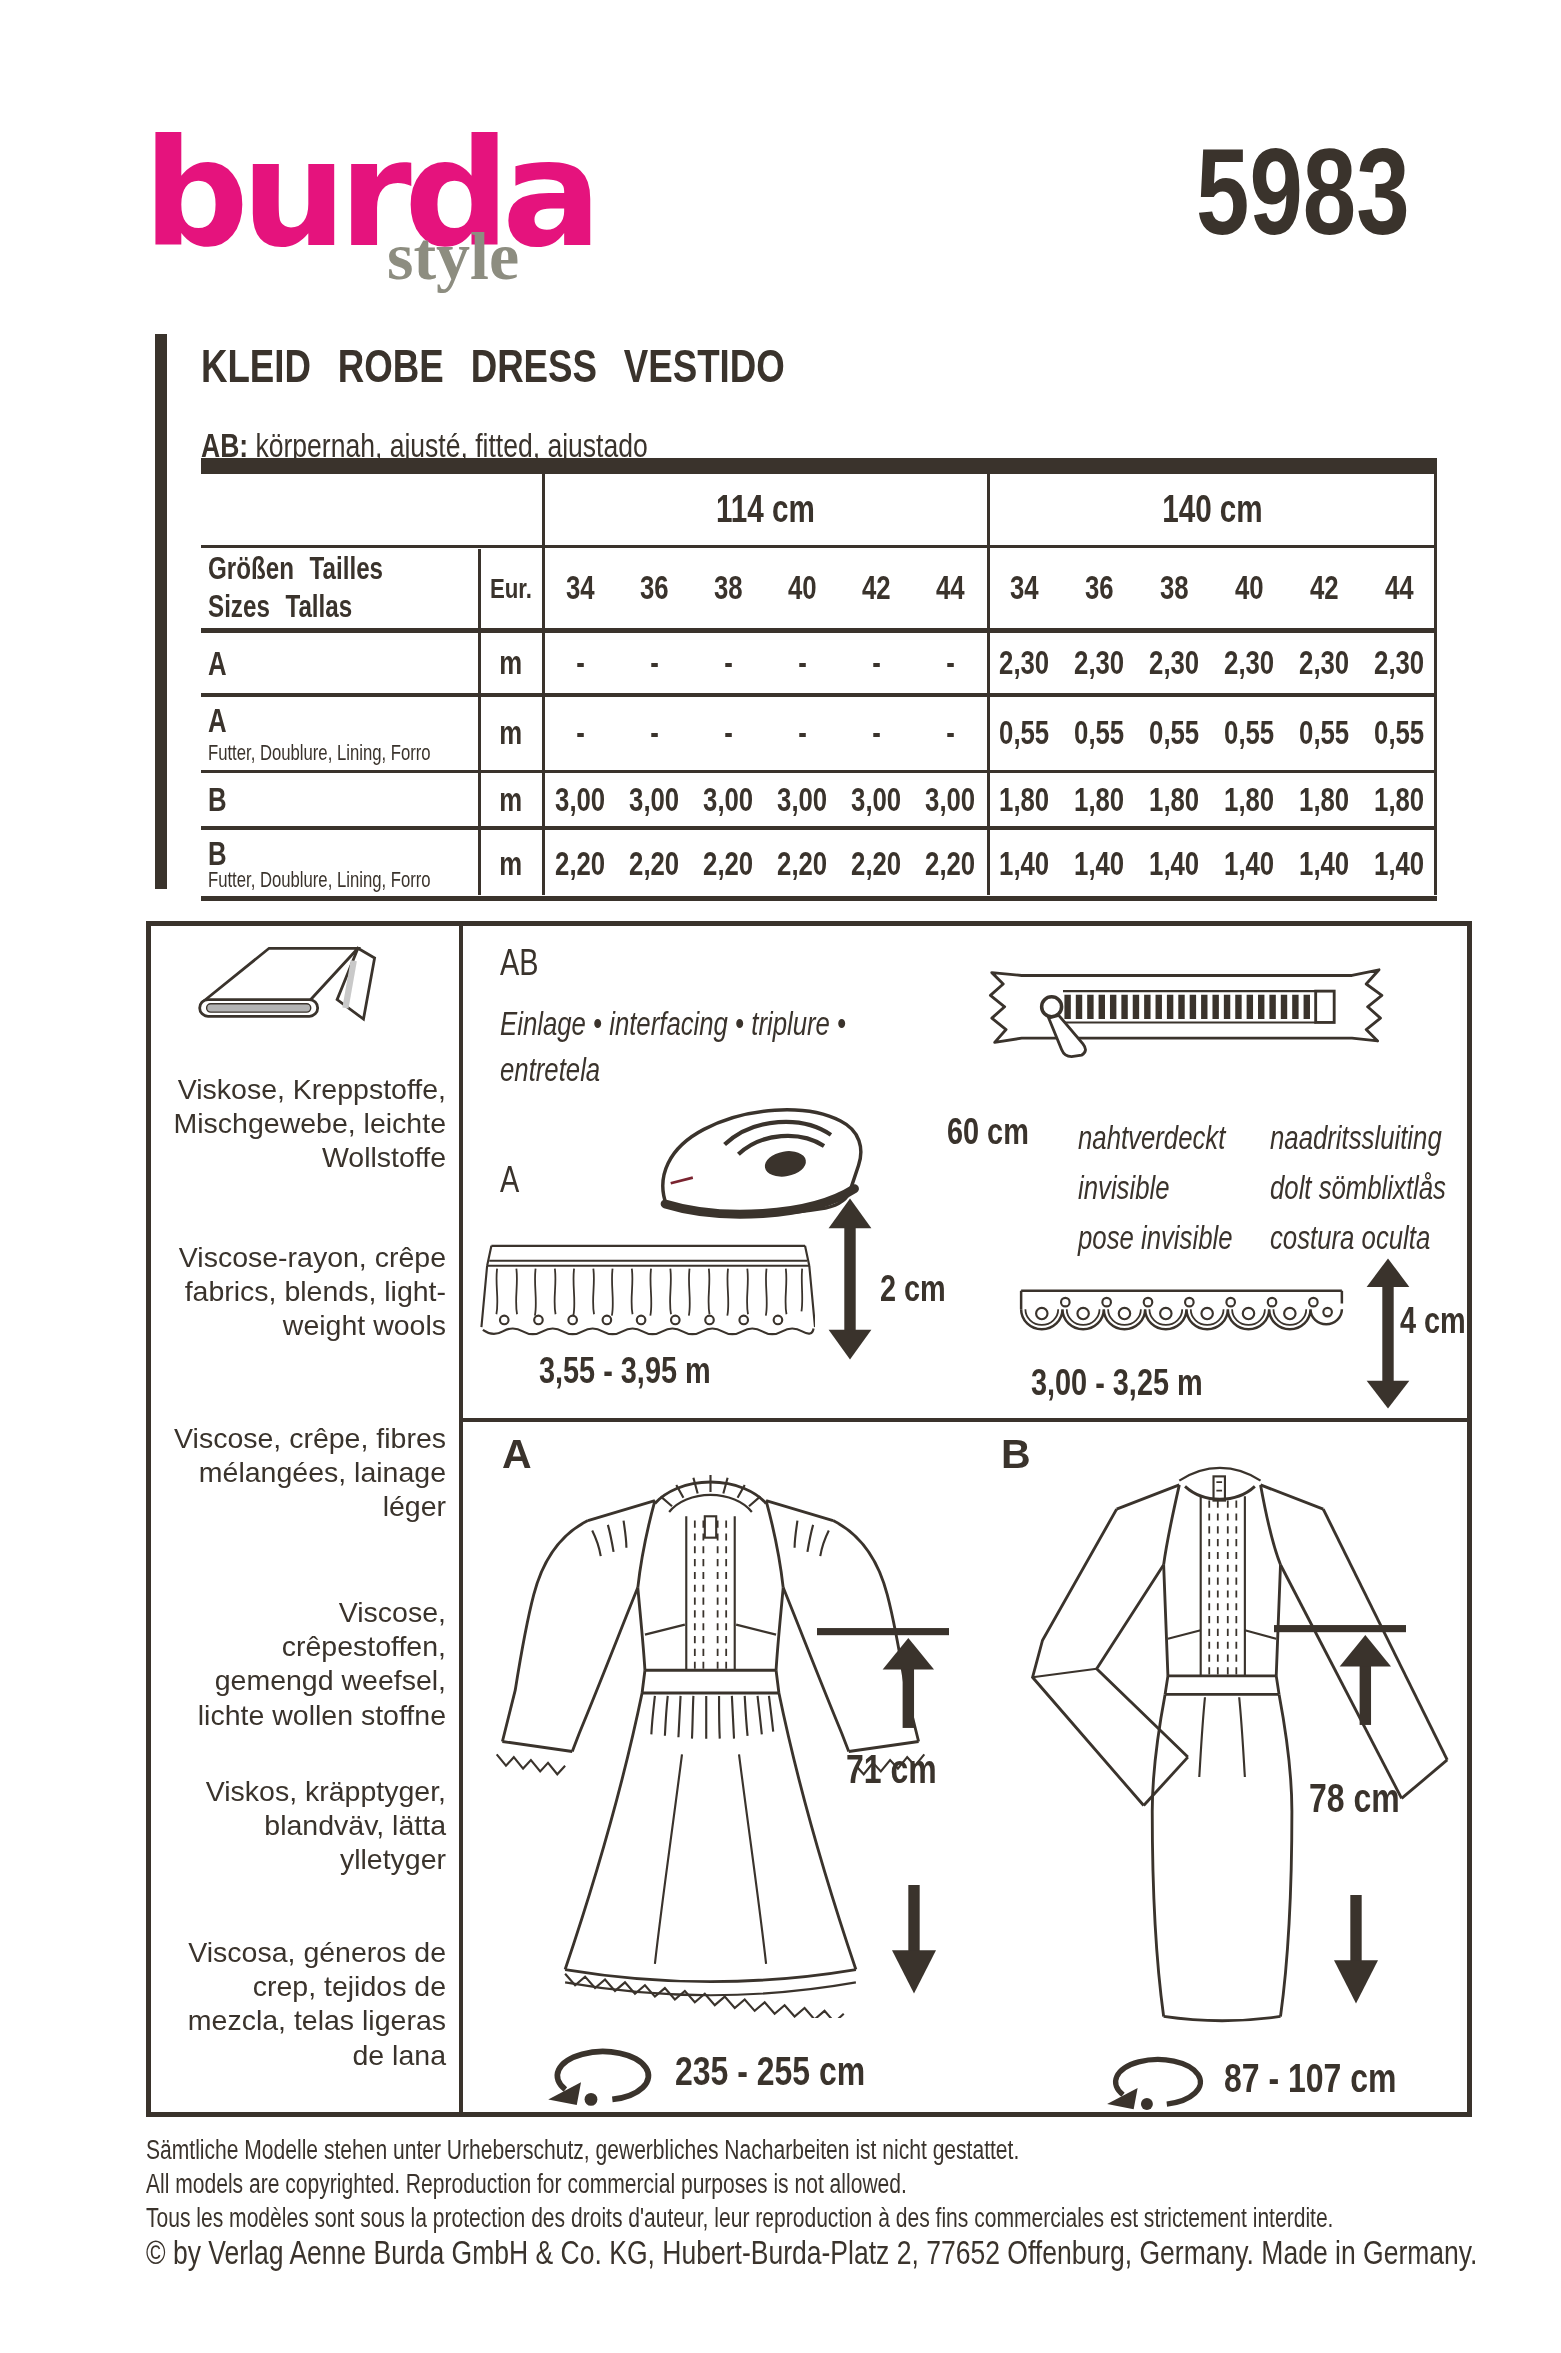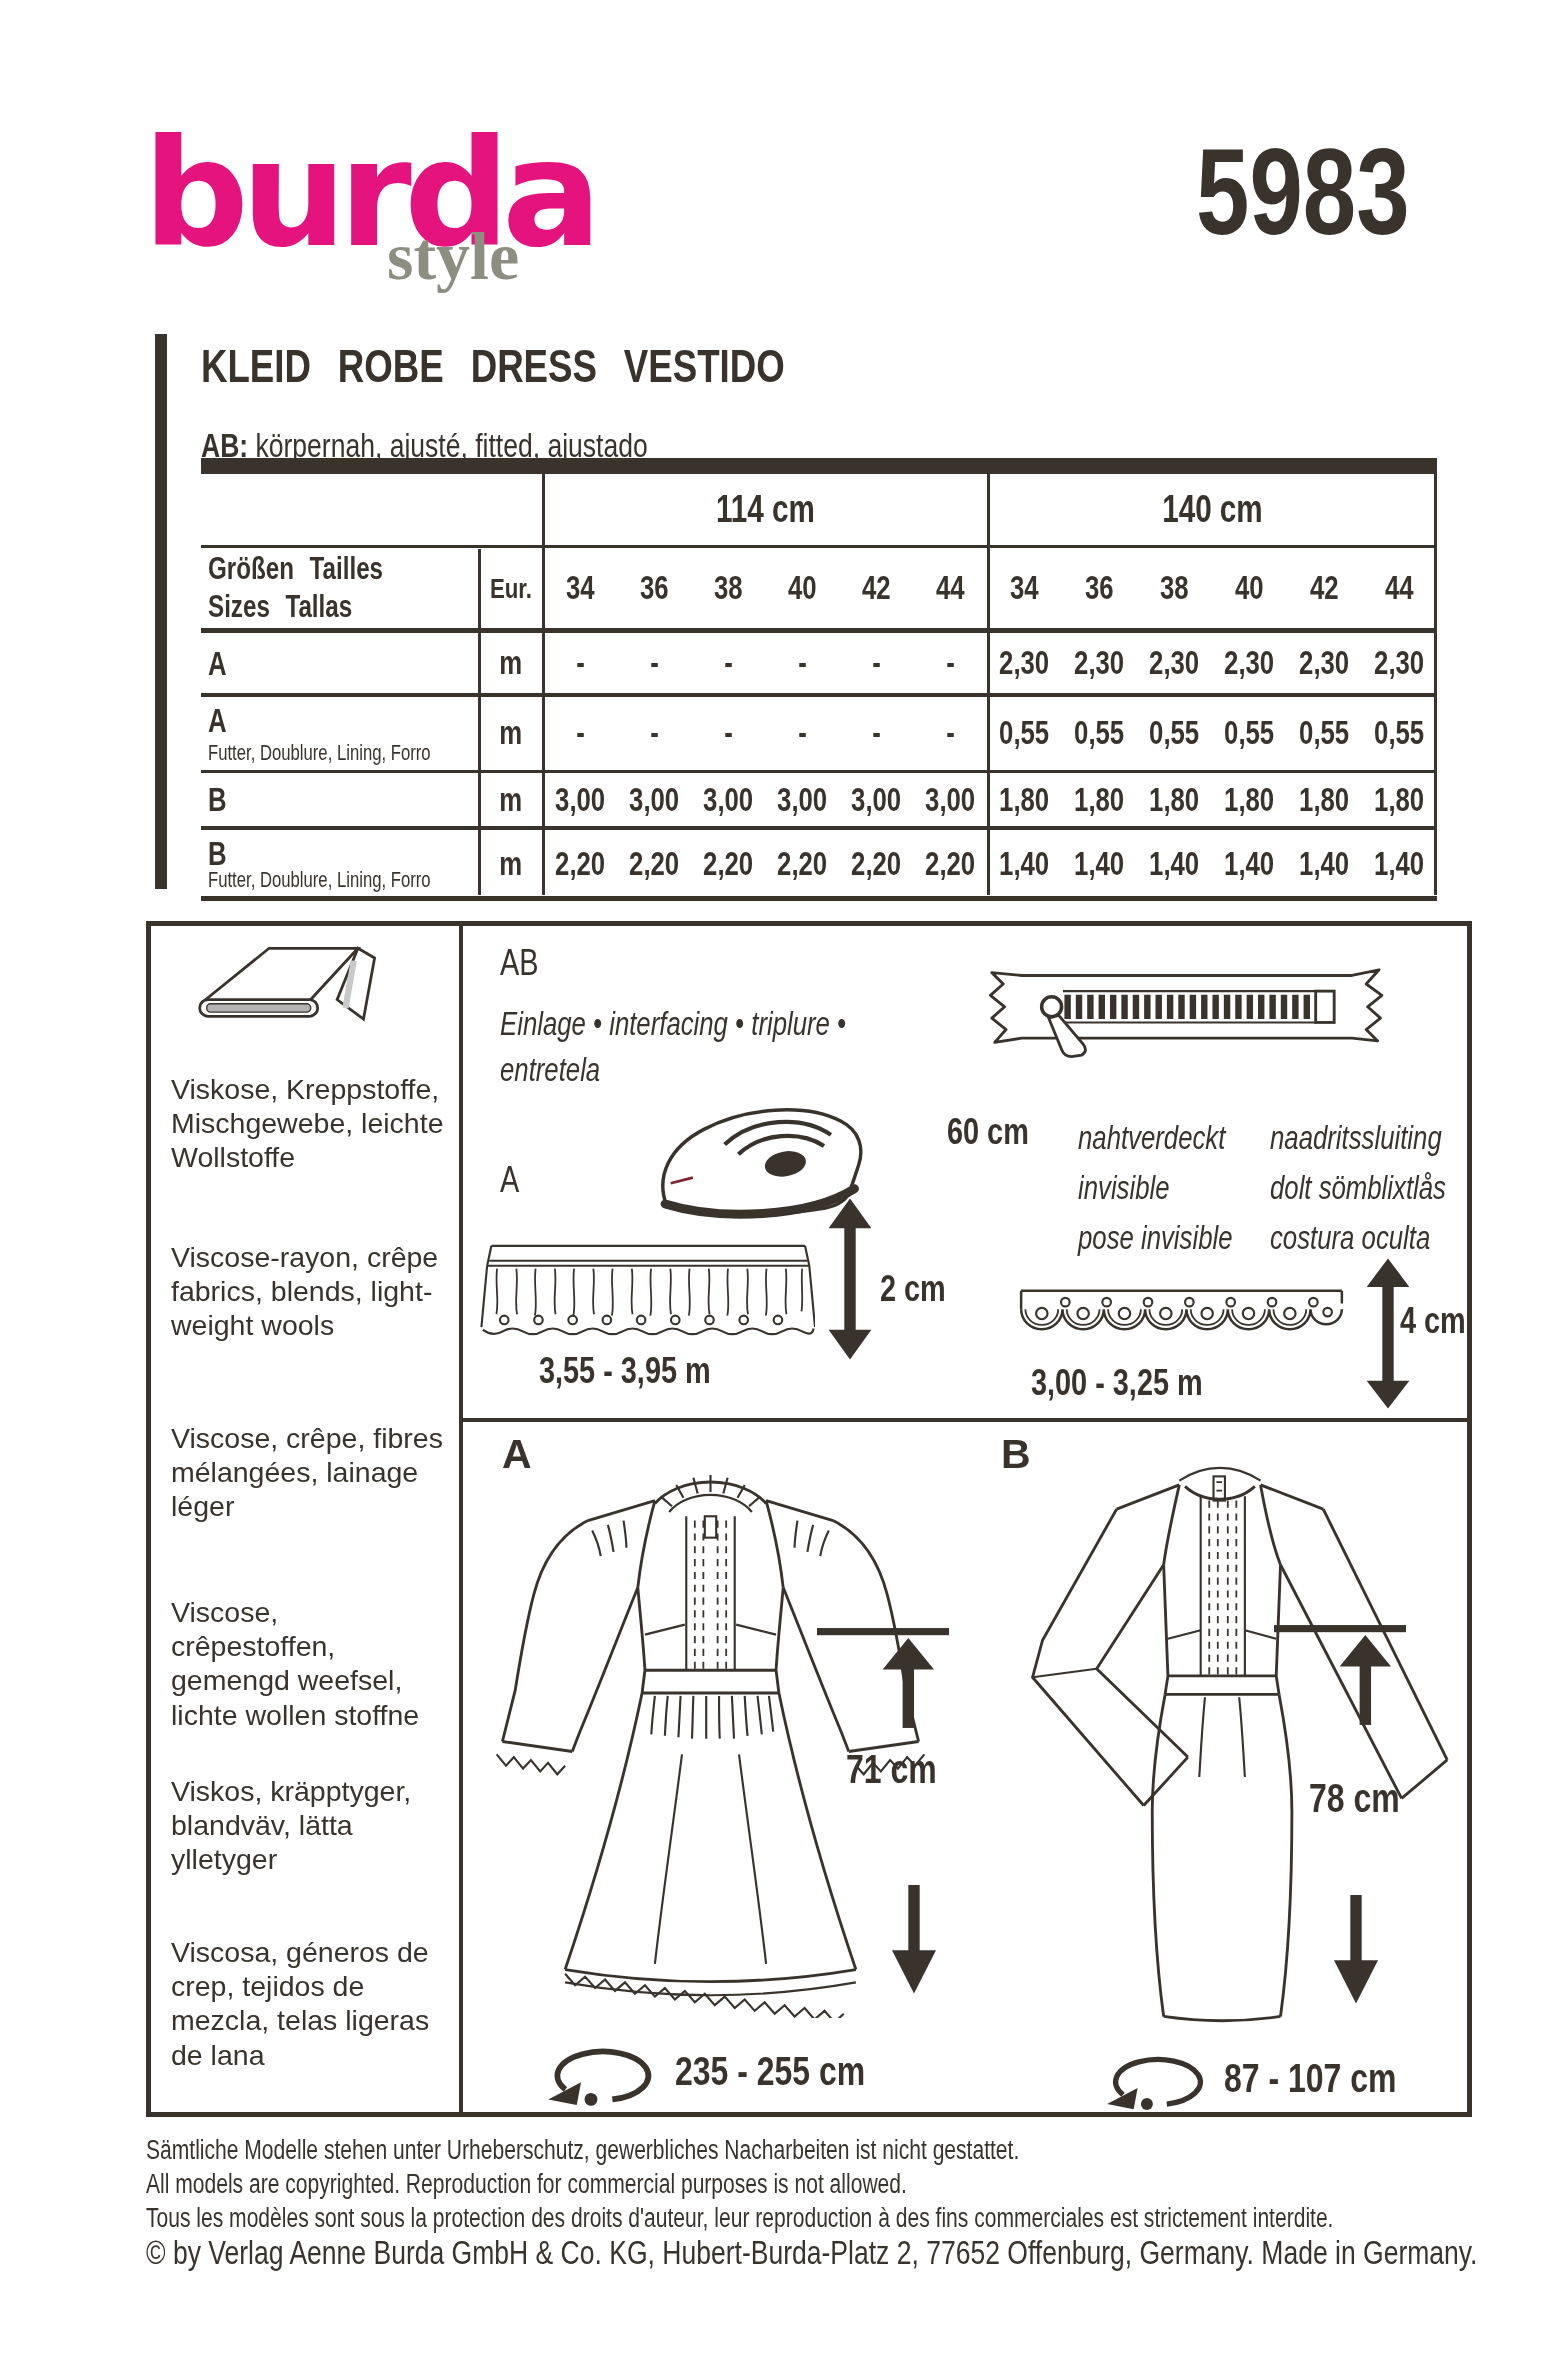--- a/index.html
+++ b/index.html
@@ -39,21 +39,21 @@
   .rowletter{font-size:33px;font-weight:bold;line-height:1;}
   .sublbl{font-size:21.4px;line-height:1;}
   .futtercell{justify-content:space-between;padding:7.1px 0 5.7px 7.1px;}
   .vl{position:absolute;width:2.9px;background:#3a332c;}
 
   
   .mainbox{position:absolute;left:146px;top:921px;width:1326px;height:1196px;
            border:5.7px solid #3a332c;box-sizing:border-box;}
   .vdiv{position:absolute;left:308px;top:0;width:4.3px;height:100%;background:#3a332c;}
   .hdiv{position:absolute;left:312px;top:492px;right:0;height:4.3px;background:#3a332c;}
-  .fab{position:absolute;left:20px;width:275px;font-size:28.5px;line-height:1.2;}
+  .fab{position:absolute;left:20px;width:275px;font-size:28.5px;line-height:1.2;text-align:right;}
   .nlabel{font-size:37px;font-weight:normal;line-height:1;}
   .ntext{font-size:33px;line-height:1.39;font-style:italic;}
   .measure{font-size:37px;font-weight:bold;line-height:1;}
   .viewlabel{font-size:41px;font-weight:bold;line-height:1;}
   .hem{font-size:41px;font-weight:bold;line-height:1;}
 
   
   .foot-s{position:absolute;left:146px;font-size:27px;line-height:1;text-align:right;}
   .foot-l{position:absolute;left:146px;font-size:34px;line-height:1;}
 

